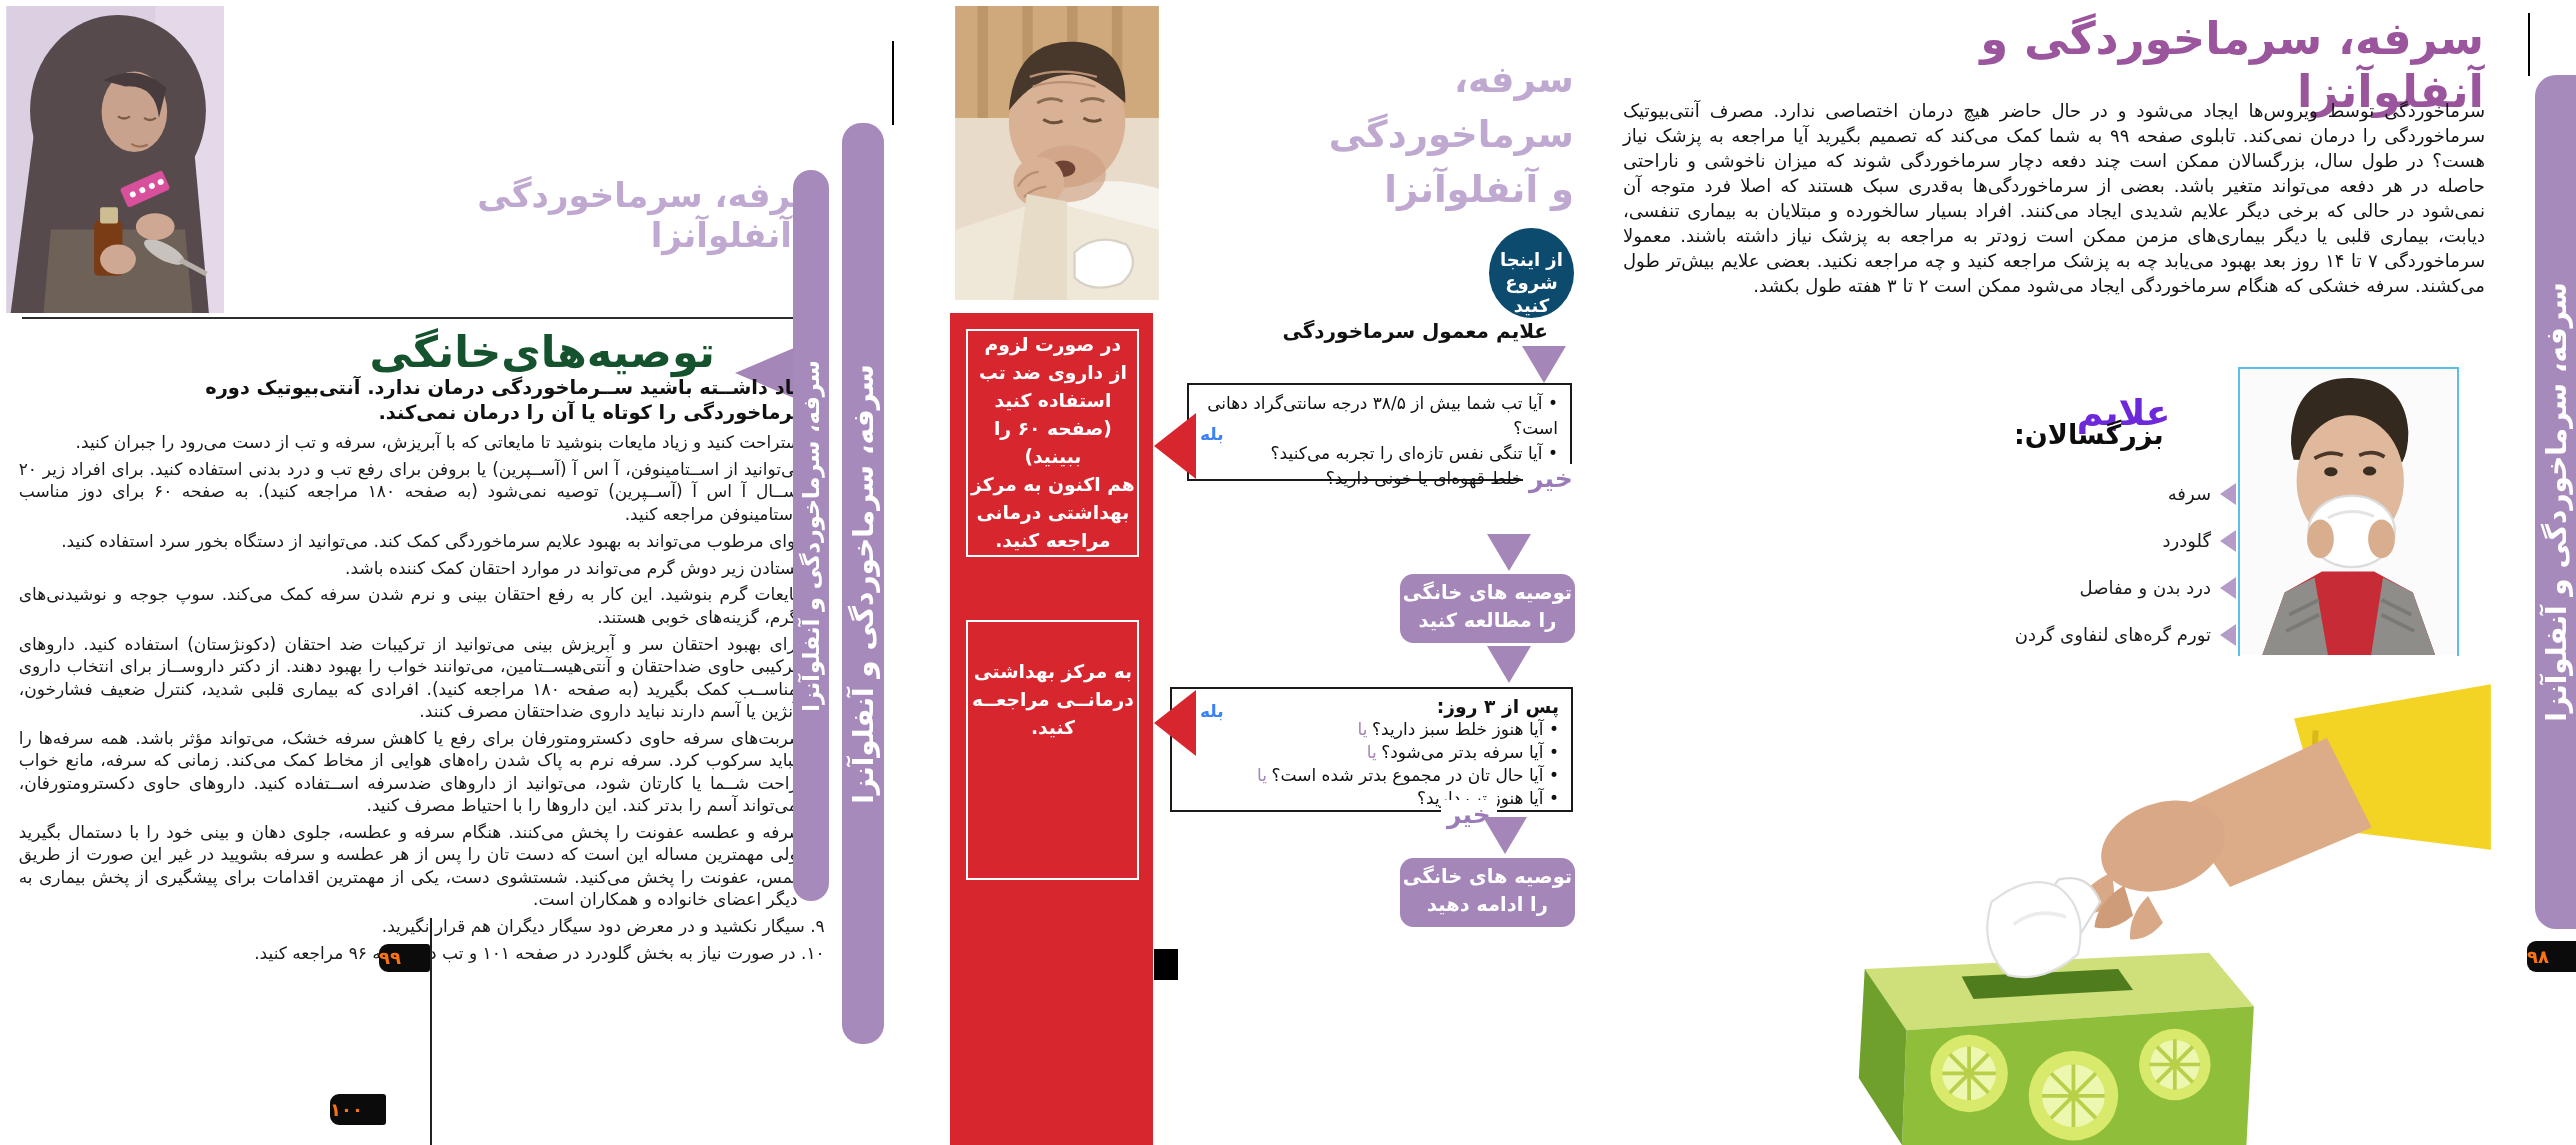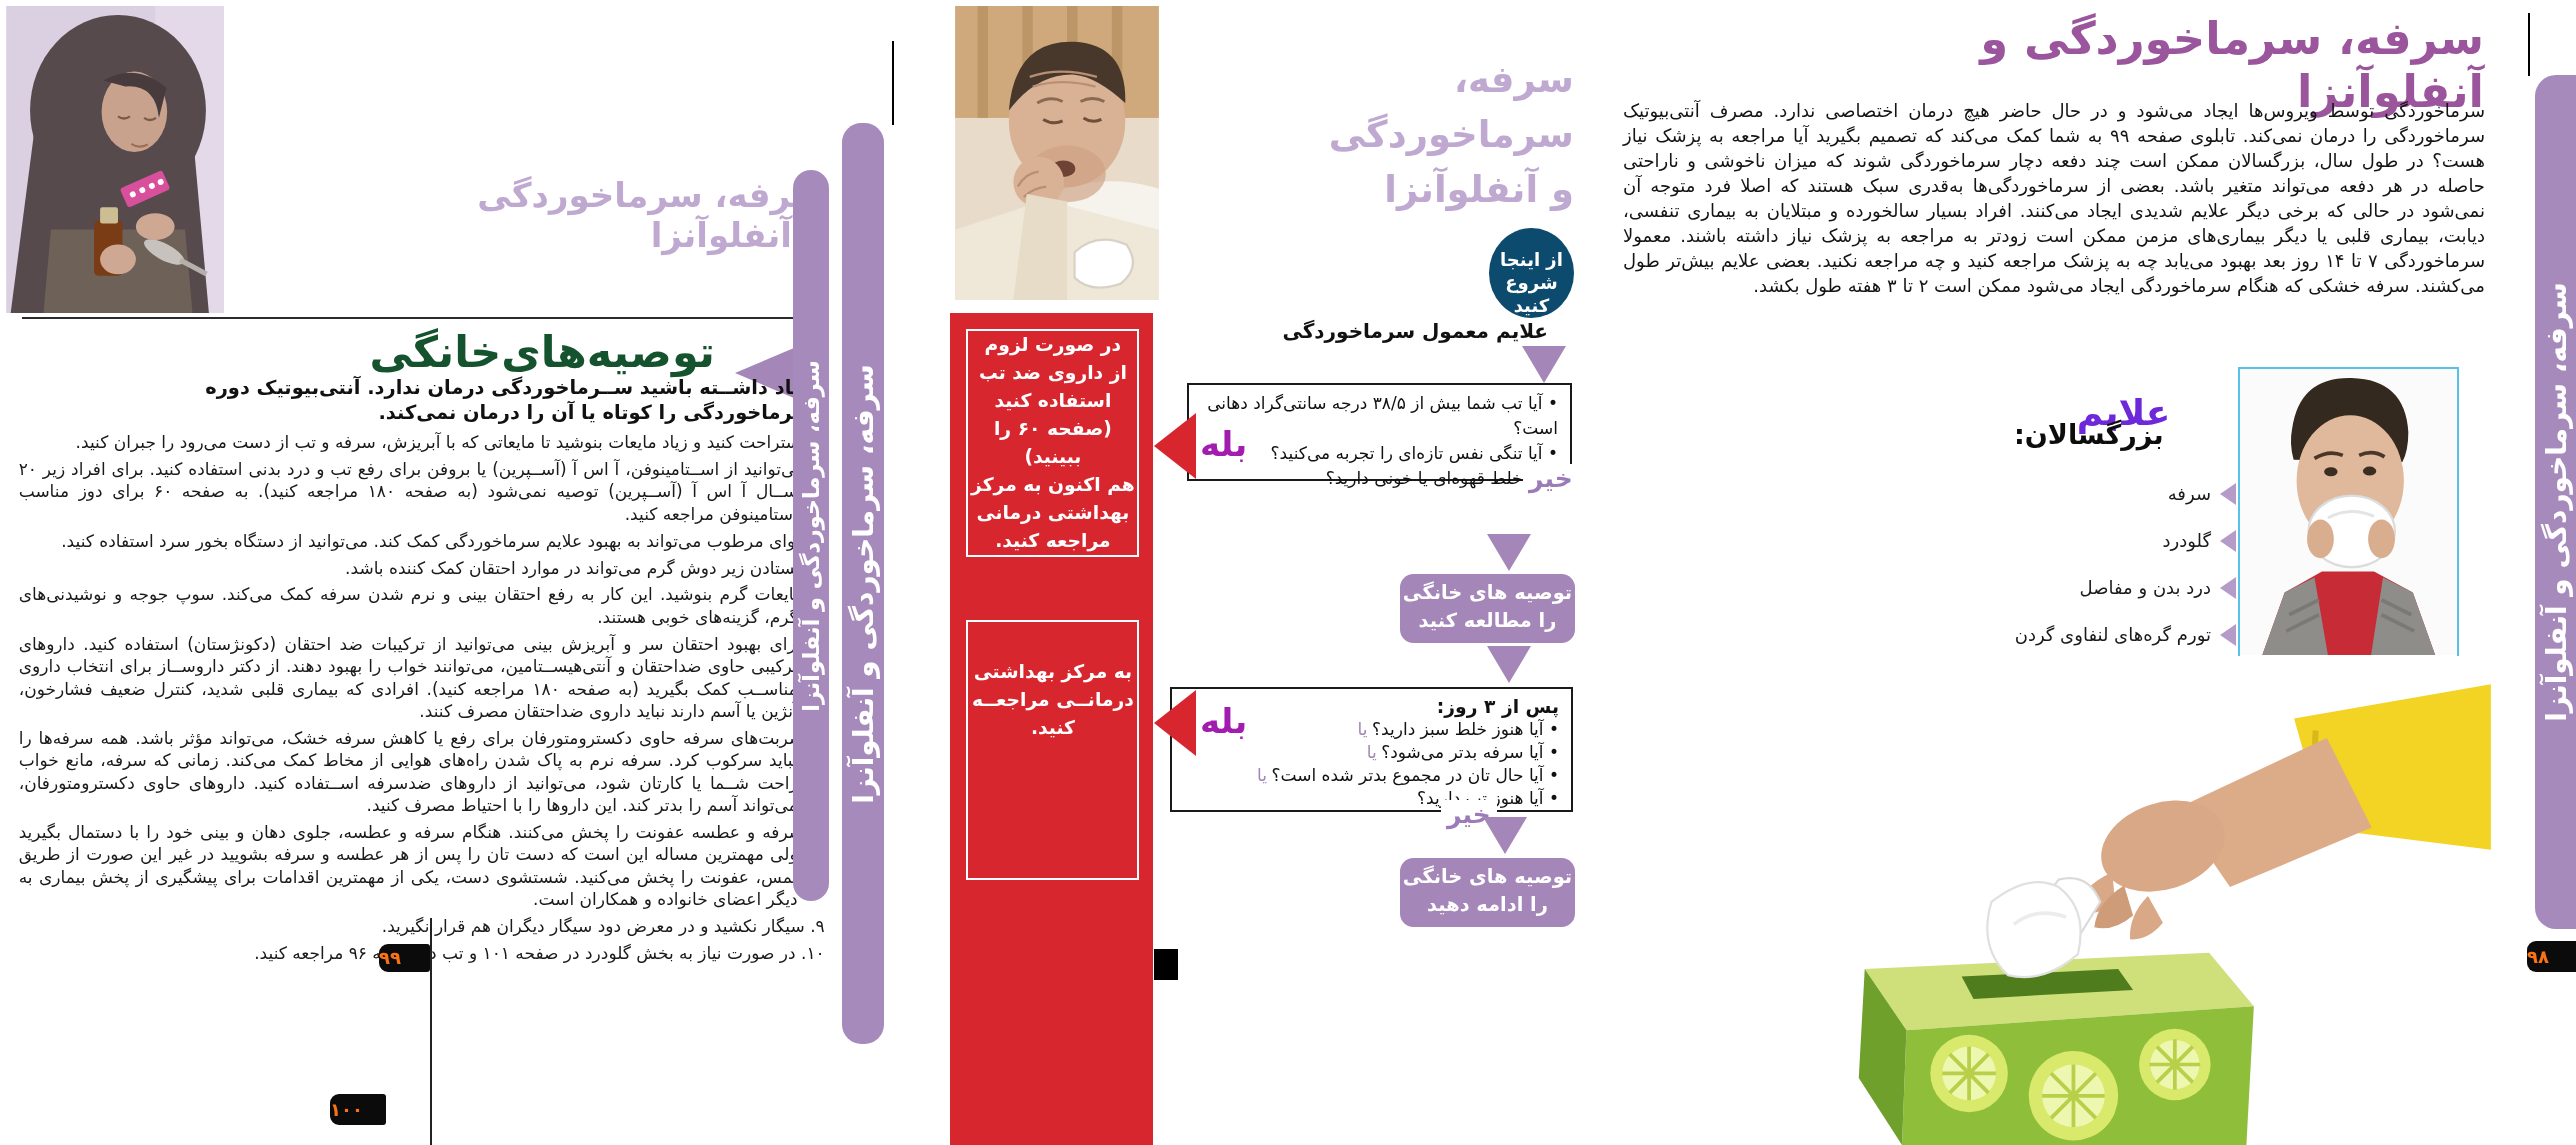--- a/index.html
+++ b/index.html
@@ -61,21 +61,21 @@
   .qbox{border:2.2px solid #1a1a1a;background:#fff;box-sizing:border-box;
         font-size:17px;line-height:25px;color:#111;text-align:right;padding:6px 12px;}
   .qbox1{left:1187px;top:383px;width:385px;height:98px;}
   .qbox2{left:1170px;top:687px;width:403px;height:125px;line-height:23px;}
   .qbox-title{font-weight:bold;font-size:18.7px;}
   .or-word{color:#a486b8;margin-right:4.5px;}
   .yes-arrow{width:0;height:0;border-right:42px solid #d8262f;
              border-top:33px solid transparent;border-bottom:33px solid transparent;}
   .yes1-arrow{left:1154px;top:413px;}
   .yes2-arrow{left:1154px;top:690px;}
-  .yes-label{color:#a21caf;font-weight:bold;font-size:34px;background:#fff;padding:0 3px;}
+  .yes-label{color:#3b82f6;font-weight:bold;font-size:17px;background:#fff;padding:0 3px;}
   .yes1{left:1197px;top:424px;}
   .yes2{left:1197px;top:701px;}
   .no-label{color:#9c7cb8;font-weight:bold;font-size:25px;background:#fff;padding:0 6px;}
   .no1{left:1523px;top:464px;}
   .no2{left:1441px;top:800px;}
   .advice{background:#a486b8;border-radius:13.4px;color:#fff;font-weight:bold;font-size:19.4px;
           line-height:28px;text-align:center;padding-top:4.5px;box-sizing:border-box;}
   .advice1{left:1400px;top:574px;width:175px;height:69px;}
   .advice2{left:1400px;top:858px;width:175px;height:69px;}
   

